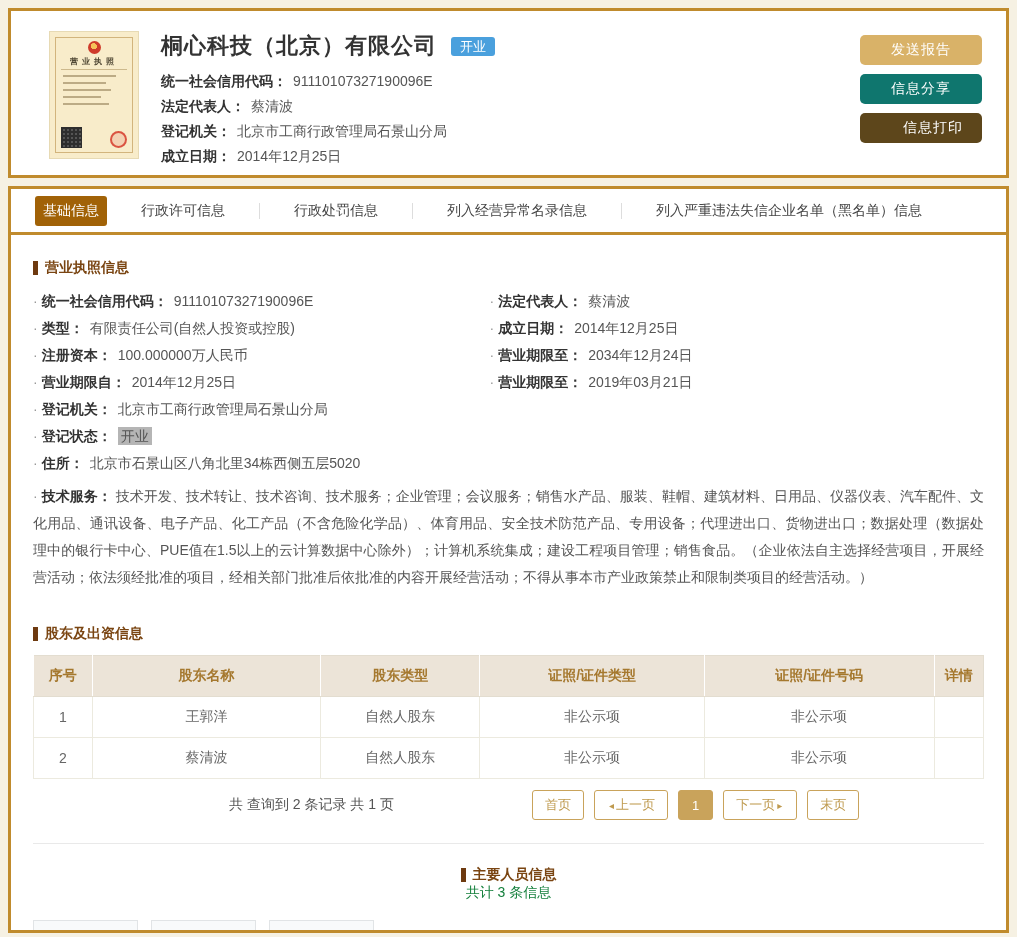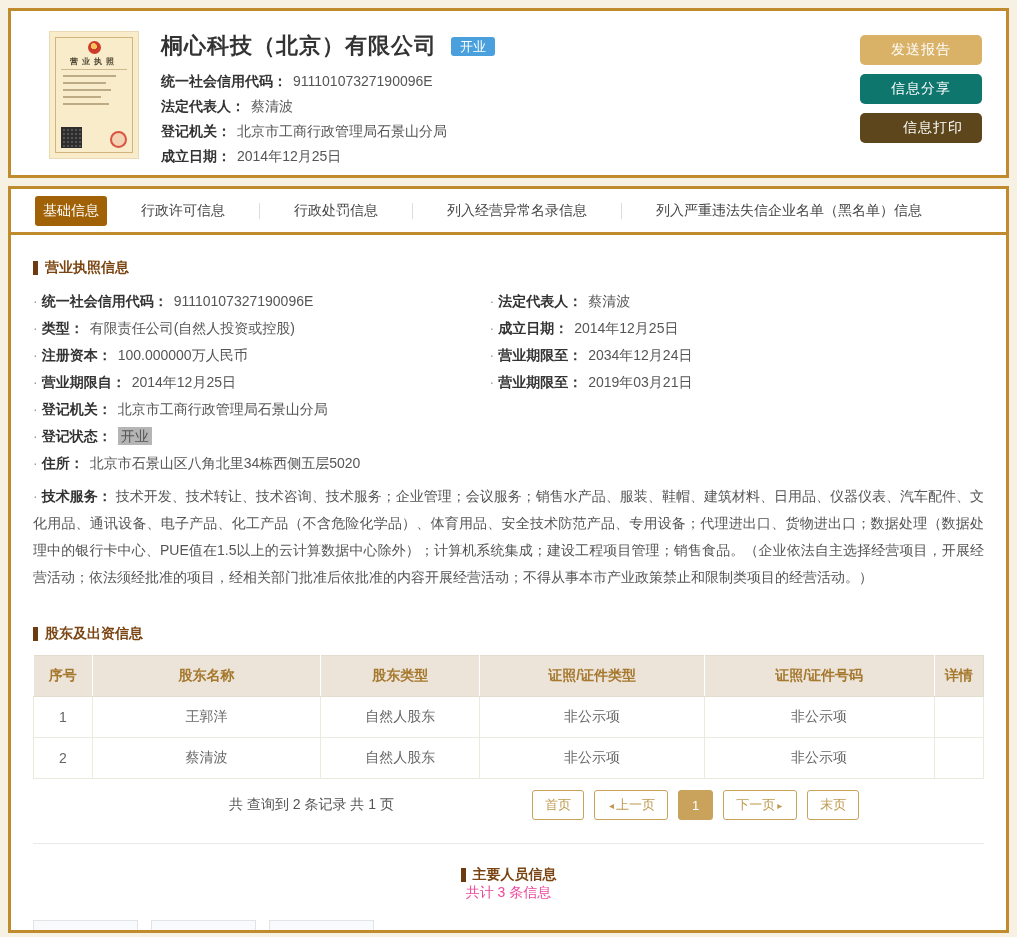--- a/index.html
+++ b/index.html
@@ -123,21 +123,21 @@
     border:1px solid #c9a35b; color:#bf9a4f; background:#fff; font-size:13px;
     padding:5px 12px; border-radius:3px; margin-right:10px; cursor:pointer;
     font-family:inherit; display:flex; align-items:center; white-space:nowrap;
   }
   .pbtn .arrow { font-size:10px; margin:0 2px; }
   .pbtn.current { background:#c9a35b; color:#fff; padding:5px 13px; }
 
   
   .key-people { border-top:1px solid #e9e9e9; margin-top:12px; padding-top:22px; }
   .kp-head { display:flex; align-items:center; justify-content:flex-end;flex-direction:column; }
-  .kp-count { font-size:14px; color:#ec4899; font-weight:normal; }
+  .kp-count { font-size:14px; color:#15803d; font-weight:normal; }
   .kp-cards { display:flex; margin-top:18px; }
   .kp-card {
     width:105px; background:#f8fafb; border:1px solid #e1e4e6;
     text-align:center; padding:11px 0 13px; margin-right:13px; cursor:pointer;
   }
   .kp-name { font-size:14px; color:#444; }
 </style>
 </head>
 <body>
 

